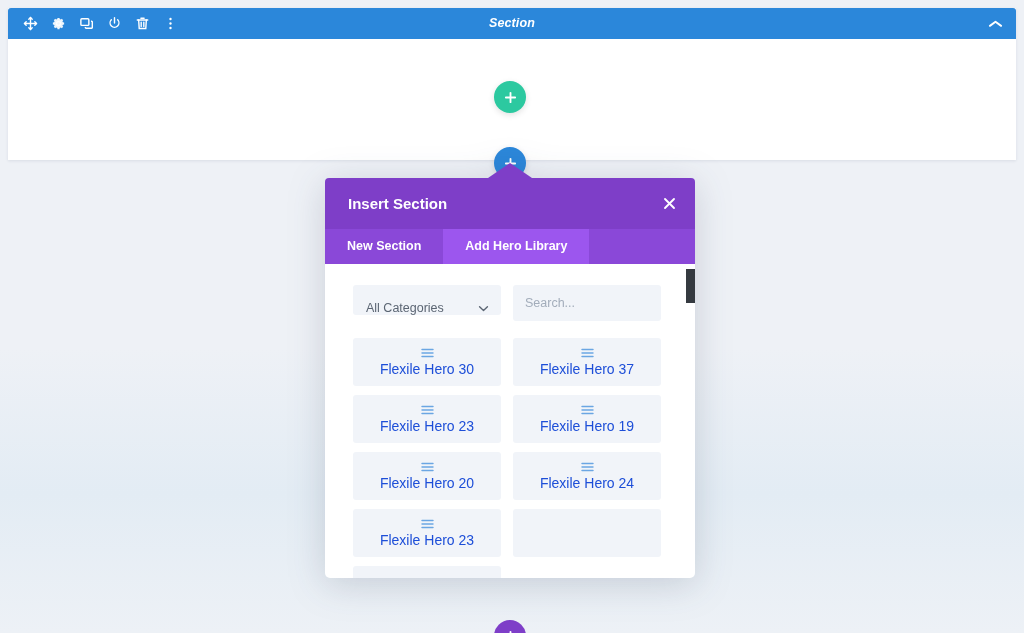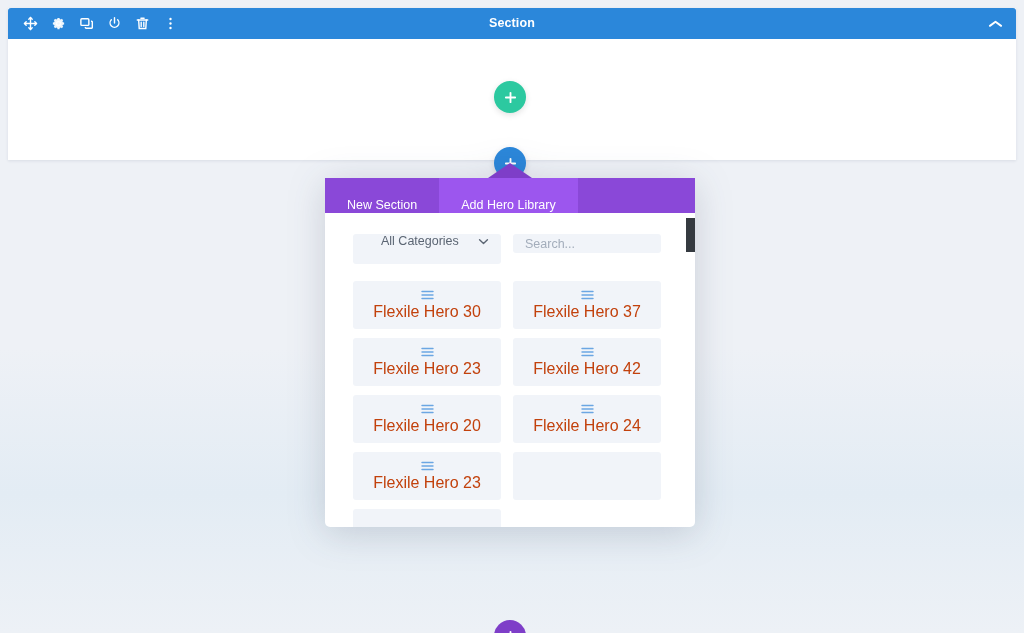--- a/index.html
+++ b/index.html
@@ -28,20 +28,21 @@
   #builder-section {
     position: absolute;
     left: 8px;
     top: 8px;
     width: 1008px;
     height: 152px;
     background: #ffffff;
     border-radius: 0;
     box-shadow: 0 1px 3px rgba(30,50,80,.10);
     overflow: visible;
+    font-style: italic;
   }
   #section-toolbar {
     position: absolute;
     left: 0; top: 0;
     width: 1008px;
     height: 31px;
     background: #2b87da;
     border-radius: 3px 3px 0 0;
     color: #fff;
   }
@@ -175,23 +176,23 @@
   }
   #modal-tabs {
     position: relative;
     height: 35px;
     background: #8a48d8;
     display: flex;
   }
   .modal-tab {
     height: 35px;
     line-height: 35px;
-    padding: 10px 22px;
+    padding: 0 22px;
     font-size: 12.5px;
-    font-weight: normal;
+    font-weight: bold;
     color: #ffffff;
     cursor: pointer;
     white-space: nowrap;
   }
   .modal-tab.active {
     background: #9c56ee;
   }
   #modal-body {
     position: relative;
     height: 314px;
@@ -210,31 +211,31 @@
     display: flex;
     gap: 12px;
     padding: 21px 24px 0 28px;
   }
   #category-select {
     width: 148px;
     height: 30px;
     background: #f1f4f9;
     border-radius: 3px;
     display: flex;
-    align-items: flex-start;
+    align-items: flex-end;
     justify-content: space-between;
-    padding: 0 12px 0 28px;
+    padding: 0 12px 0 13px;
     box-sizing: border-box;
     font-size: 12.5px;
     color: #5b6573;
     cursor: pointer;
   }
   #search-input {
     width: 148px;
-    height: 19px;
+    height: 36px;
     background: #f1f4f9;
     border: none;
     border-radius: 3px;
     padding: 0 12px;
     box-sizing: border-box;
     font-size: 12.5px;
     color: #5b6573;
     font-family: "Liberation Sans", sans-serif;
     outline: none;
   }
@@ -256,22 +257,22 @@
     align-items: center;
     justify-content: center;
     cursor: pointer;
     box-sizing: border-box;
   }
   .library-item-icon {
     margin-bottom: 3px;
     line-height: 0;
   }
   .library-item-label {
-    font-size: 16px;
-    color: #c2410c;
+    font-size: 14px;
+    color: #1d4ed8;
   }
 
   #modal-scrollbar-track {
     position: absolute;
     right: 0;
     top: 0;
     width: 9px;
     height: 314px;
     background: transparent;
   }
@@ -374,20 +375,28 @@
 <div class="round-add" id="add-section-button-bottom">
   <svg width="13" height="13" viewBox="0 0 14 14" fill="none" stroke="#ffffff" stroke-width="2" stroke-linecap="round">
     <path d="M7 2 V12 M2 7 H12"></path>
   </svg>
 </div>
 
 <div id="insert-section-modal">
 
   <div id="modal-pointer"></div>
 
+  <div id="modal-header">
+    <div id="modal-title">Insert Section</div>
+    <div id="modal-close">
+      <svg width="15" height="15" viewBox="0 0 16 16" fill="none" stroke="#ffffff" stroke-width="2" stroke-linecap="round">
+        <path d="M3.2 3.2 L12.8 12.8 M12.8 3.2 L3.2 12.8"></path>
+      </svg>
+    </div>
+  </div>
 
   <div id="modal-tabs">
     <div class="modal-tab">New Section</div>
     <div class="modal-tab active">Add Hero Library</div>
   </div>
 
   <div id="modal-body">
     <div id="modal-scroll">
 
       <div id="modal-filters">
@@ -431,21 +440,21 @@
           <span class="library-item-label">Flexile Hero 23</span>
         </div>
 
 
         <div class="library-item">
           <span class="library-item-icon">
             <svg width="13" height="10" viewBox="0 0 14 11" fill="none" stroke="#6ba6e3" stroke-width="1.7" stroke-linecap="round">
               <path d="M1 1.6 H13 M1 5.5 H13 M1 9.4 H13"></path>
             </svg>
           </span>
-          <span class="library-item-label">Flexile Hero 42</span>
+          <span class="library-item-label">Flexile Hero 19</span>
         </div>
 
         <div class="library-item">
           <span class="library-item-icon">
             <svg width="13" height="10" viewBox="0 0 14 11" fill="none" stroke="#6ba6e3" stroke-width="1.7" stroke-linecap="round">
               <path d="M1 1.6 H13 M1 5.5 H13 M1 9.4 H13"></path>
             </svg>
           </span>
           <span class="library-item-label">Flexile Hero 20</span>
         </div>

